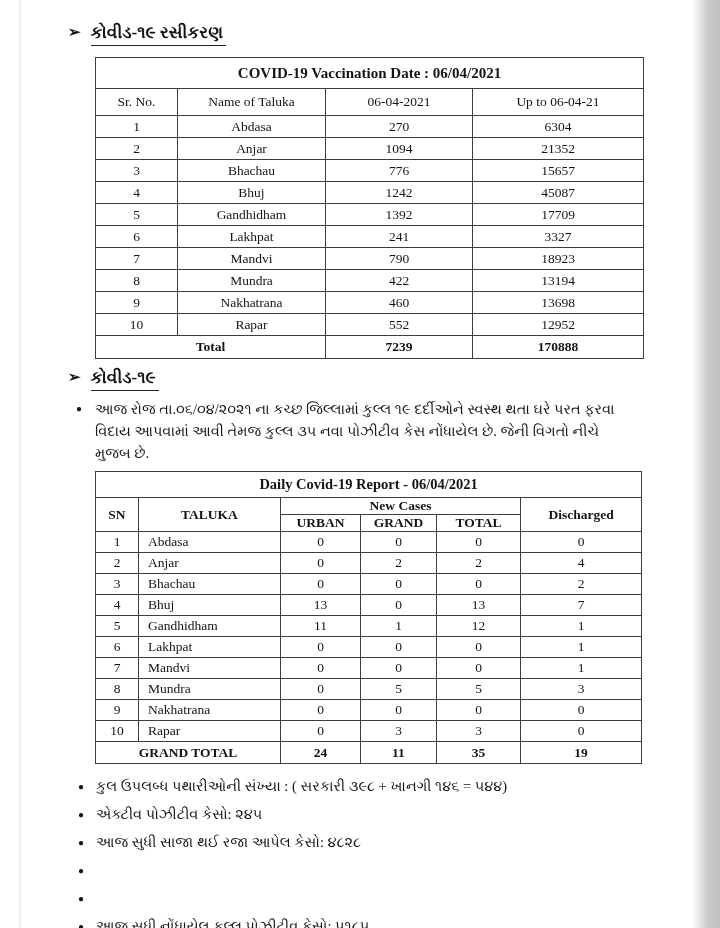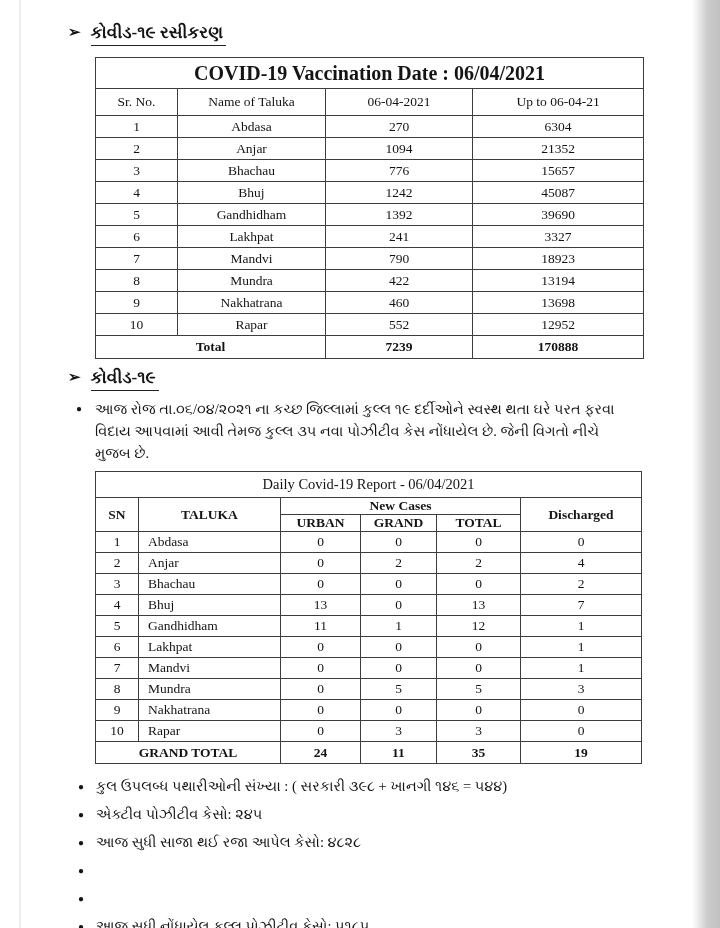--- a/index.html
+++ b/index.html
@@ -15,31 +15,31 @@
   .heading { display:flex; align-items:baseline; gap:10px; margin:22px 0 0 68px;
     font-weight:bold; font-size:17px; line-height:22px; }
   .heading .arrow { font-size:15px; transform:translateY(-1px); }
   .heading .txt { border-bottom:1.5px solid #222; padding:0 3px 1px 0;text-align:right; }
 
   table { border-collapse:collapse; table-layout:fixed; margin-left:95px; }
   td { border:1px solid #3d3d3d; text-align:center; font-size:13.5px; padding:0 2px;
     overflow:hidden; white-space:nowrap; }
 
   table.vax { width:548px; margin-top:11px; }
-  table.vax .title td { height:30px; font-size:20px; font-weight:bold; }
+  table.vax .title td { height:30px; font-size:15px; font-weight:bold; }
   table.vax thead.cols td { height:26px; }
   table.vax tbody tr { height:22px; }
   table.vax tfoot tr { height:23px; font-weight:bold; }
 
   .bullet-para { display:flex; gap:13px; margin:7px 0 0 76px; width:560px;
     font-size:14.5px; line-height:22px; }
   .bullet-para .dot { font-size:10px; line-height:22px; }
 
   table.daily { width:546px; margin-top:7px; }
-  table.daily .title td { height:25px; font-size:14.5px; font-weight:normal; }
+  table.daily .title td { height:25px; font-size:14.5px; font-weight:bold; }
   table.daily thead td { font-weight:bold; }
   table.daily tr.hr1 td { height:15px; }
   table.daily tr.hr2 td { height:16px;margin-left:28px; }
   table.daily tbody tr { height:21px; }
   table.daily tbody td:nth-child(2) { text-align:left; padding-left:9px; }
   table.daily tfoot tr { height:22px; font-weight:bold; }
 
   ul.bullets { list-style:none; margin:12px 0 0 78px; padding:0; width:560px; }
   ul.bullets li { display:flex; gap:12px; font-size:14.5px; line-height:21px; margin-bottom:7px; }
   ul.bullets li .dot { font-size:10px; line-height:21px; }
@@ -99,21 +99,21 @@
         <tr>
           <td>4</td>
           <td>Bhuj</td>
           <td>1242</td>
           <td>45087</td>
         </tr>
         <tr>
           <td>5</td>
           <td>Gandhidham</td>
           <td>1392</td>
-          <td>39690</td>
+          <td>17709</td>
         </tr>
         <tr>
           <td>6</td>
           <td>Lakhpat</td>
           <td>241</td>
           <td>3327</td>
         </tr>
         <tr>
           <td>7</td>
           <td>Mandvi</td>

